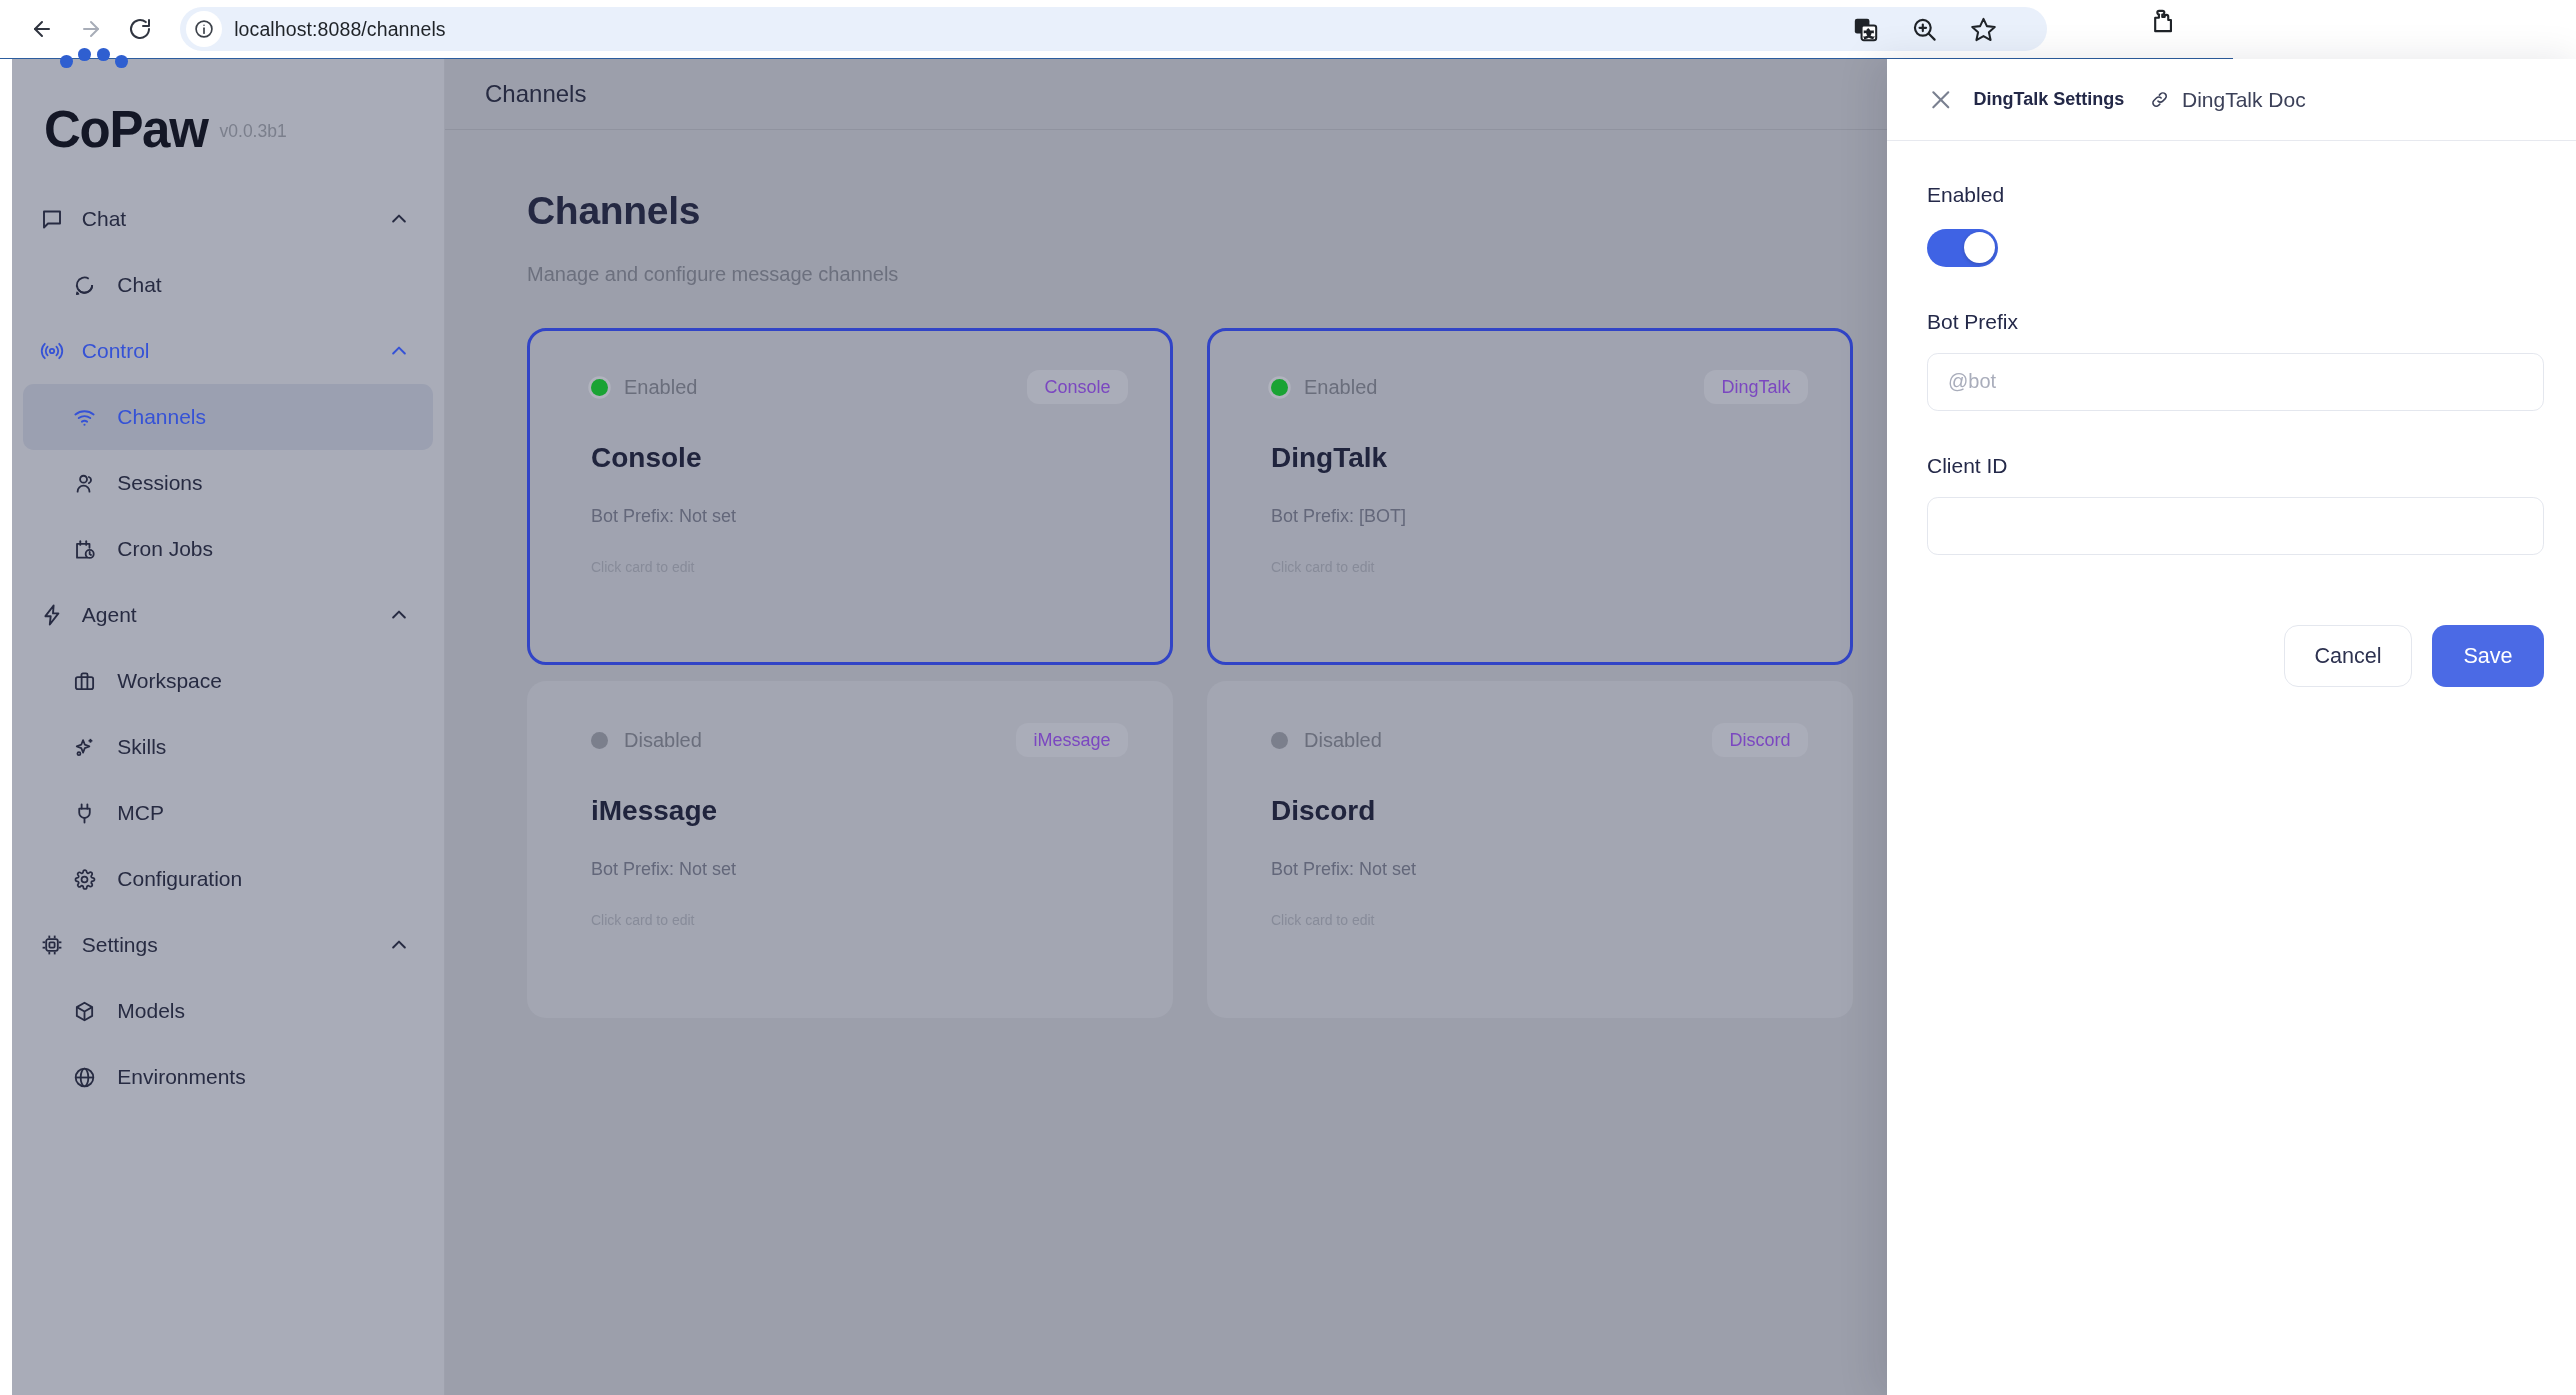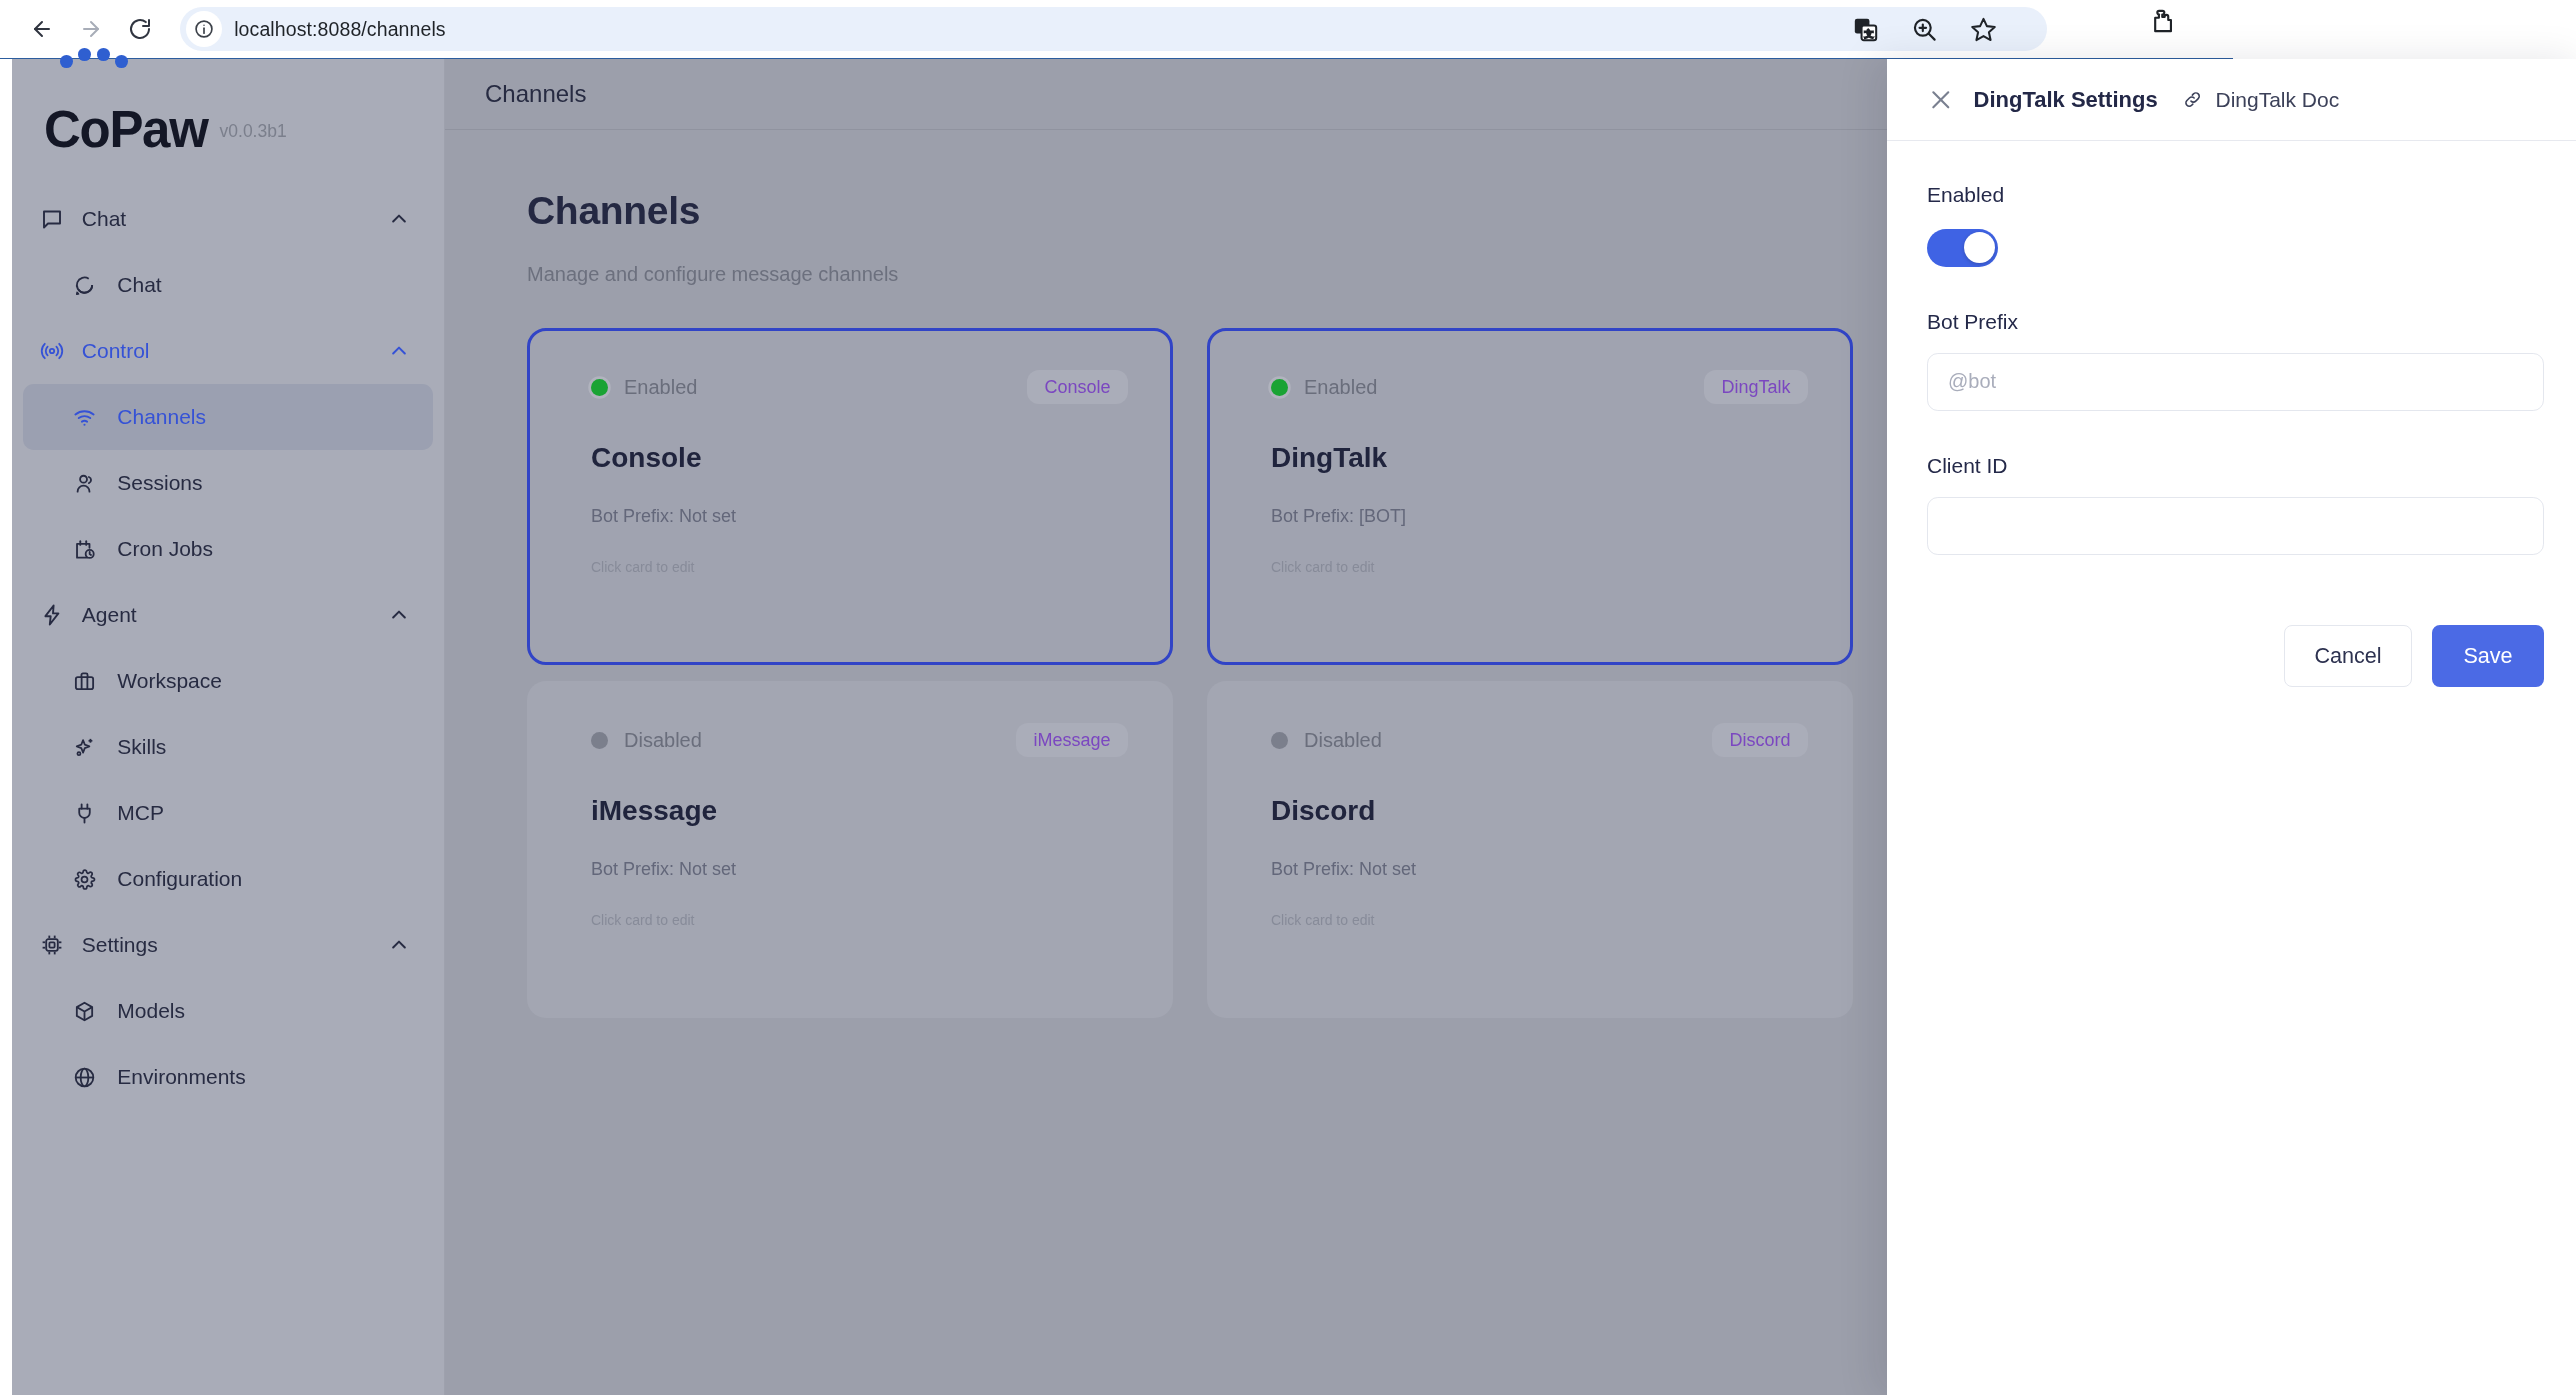--- a/index.html
+++ b/index.html
@@ -210,21 +210,21 @@
     width: 701px; height: 1336px;
     background: #ffffff;
     box-shadow: -13.5px 0 37px rgba(20,24,40,.10);
   }
   .panel-head {
     height: 82px; display: flex; align-items: center;
     padding: 0 0 0 38px;
     border-bottom: 0.7px solid #e7e9ef;
   }
   .close-x { width: 31px; height: 31px; display:flex; align-items:center; justify-content:center; cursor: pointer; }
-  .panel-title { margin-left: 17.5px; font-size: 22px; font-weight: 700; color: #232847; }
+  .panel-title { margin-left: 17.5px; font-size: 18px; font-weight: 700; color: #232847; }
   .doc-link { margin-left: 24px; display: flex; align-items: center; cursor: pointer; }
   .doc-link .doc-ico { width: 23px; height: 23px; display:flex; align-items:center; justify-content:center; }
   .doc-link .doc-txt { margin-left: 10.8px; font-size: 21px; color: #3c4159; }
 
   .panel-body { padding: 42px 44px 0 40px; }
   .field-label { font-size: 21px; color: #242949; font-weight: 400; }
   .toggle {
     margin-top: 21.6px;
     width: 71px; height: 38px; border-radius: 20px;
     background: #3f63e4; position: relative; cursor: pointer;
@@ -249,21 +249,21 @@
   .eye {
     position: absolute; right: 20px; top: 50%; transform: translateY(-50%);
     width: 25.6px; height: 25.6px; display:flex; align-items:center; justify-content:center;
     cursor: pointer;
   }
   .panel-actions {
     margin-top: 70px;
     display: flex; justify-content: flex-end; gap: 20px;
   }
   .btn {
-    height: 62px; border-radius: 8px;
+    height: 62px; border-radius: 14px;
     display: flex; align-items: center; justify-content: center;
     font-size: 21.6px; cursor: pointer;
   }
   .btn-cancel { width: 128px; background: #fff; border: 1.3px solid #e4e7ee; color: #2d3250; }
   .btn-save { width: 112px; background: #4b6ae5; color: #fff; font-weight: 500; }
 </style>
 </head>
 <body>
 
 <div class="browser-bar">

